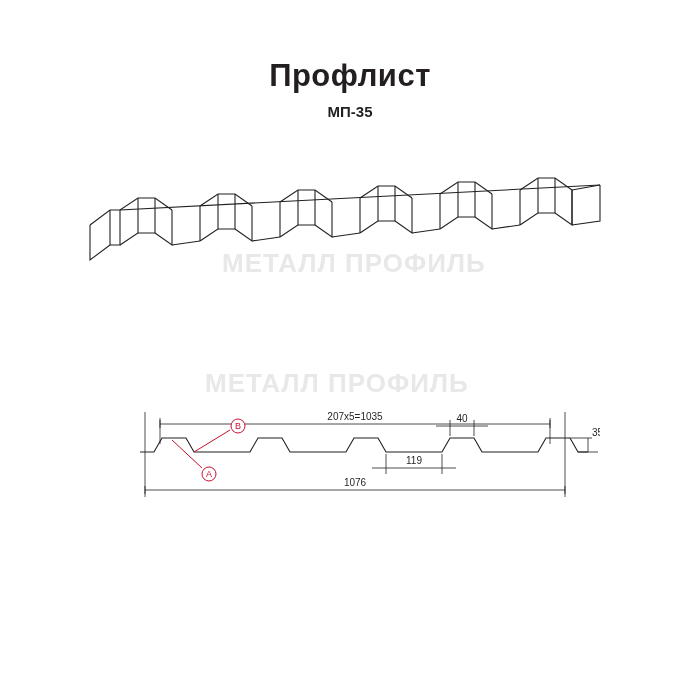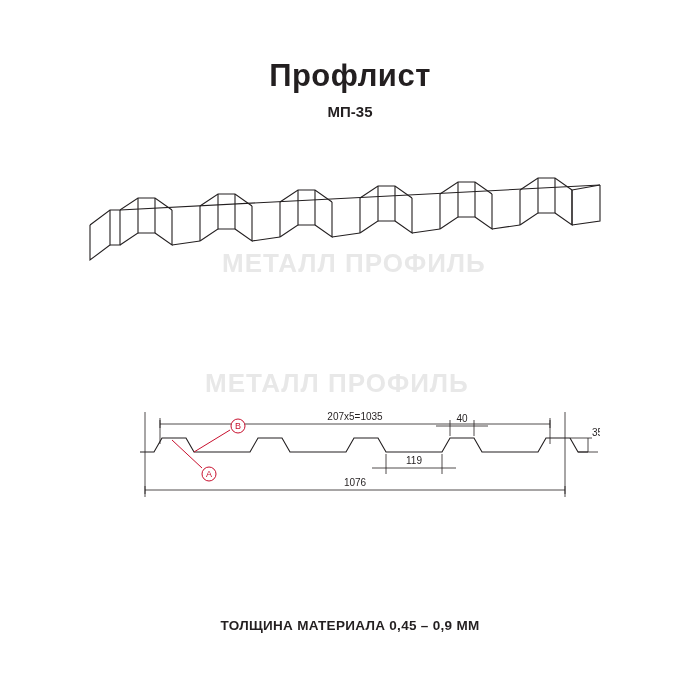--- a/index.html
+++ b/index.html
@@ -212,15 +212,14 @@
       <path class="redln" d="M84 70 L120 48"></path>
       <circle class="redcirc" cx="128" cy="44" r="7"></circle>
       <text class="marktxt" x="128" y="47" text-anchor="middle">B</text>
 
       <path class="redln" d="M62 58 L92 86"></path>
       <circle class="redcirc" cx="99" cy="92" r="7"></circle>
       <text class="marktxt" x="99" y="95" text-anchor="middle">A</text>
     </svg>
   </div>
 
-  <div class="footer-note">ТОЛЩИНА МАТЕРИАЛА 0,45 – 0,9 ММ</div>
 
 </div>
 
 </body></html>

